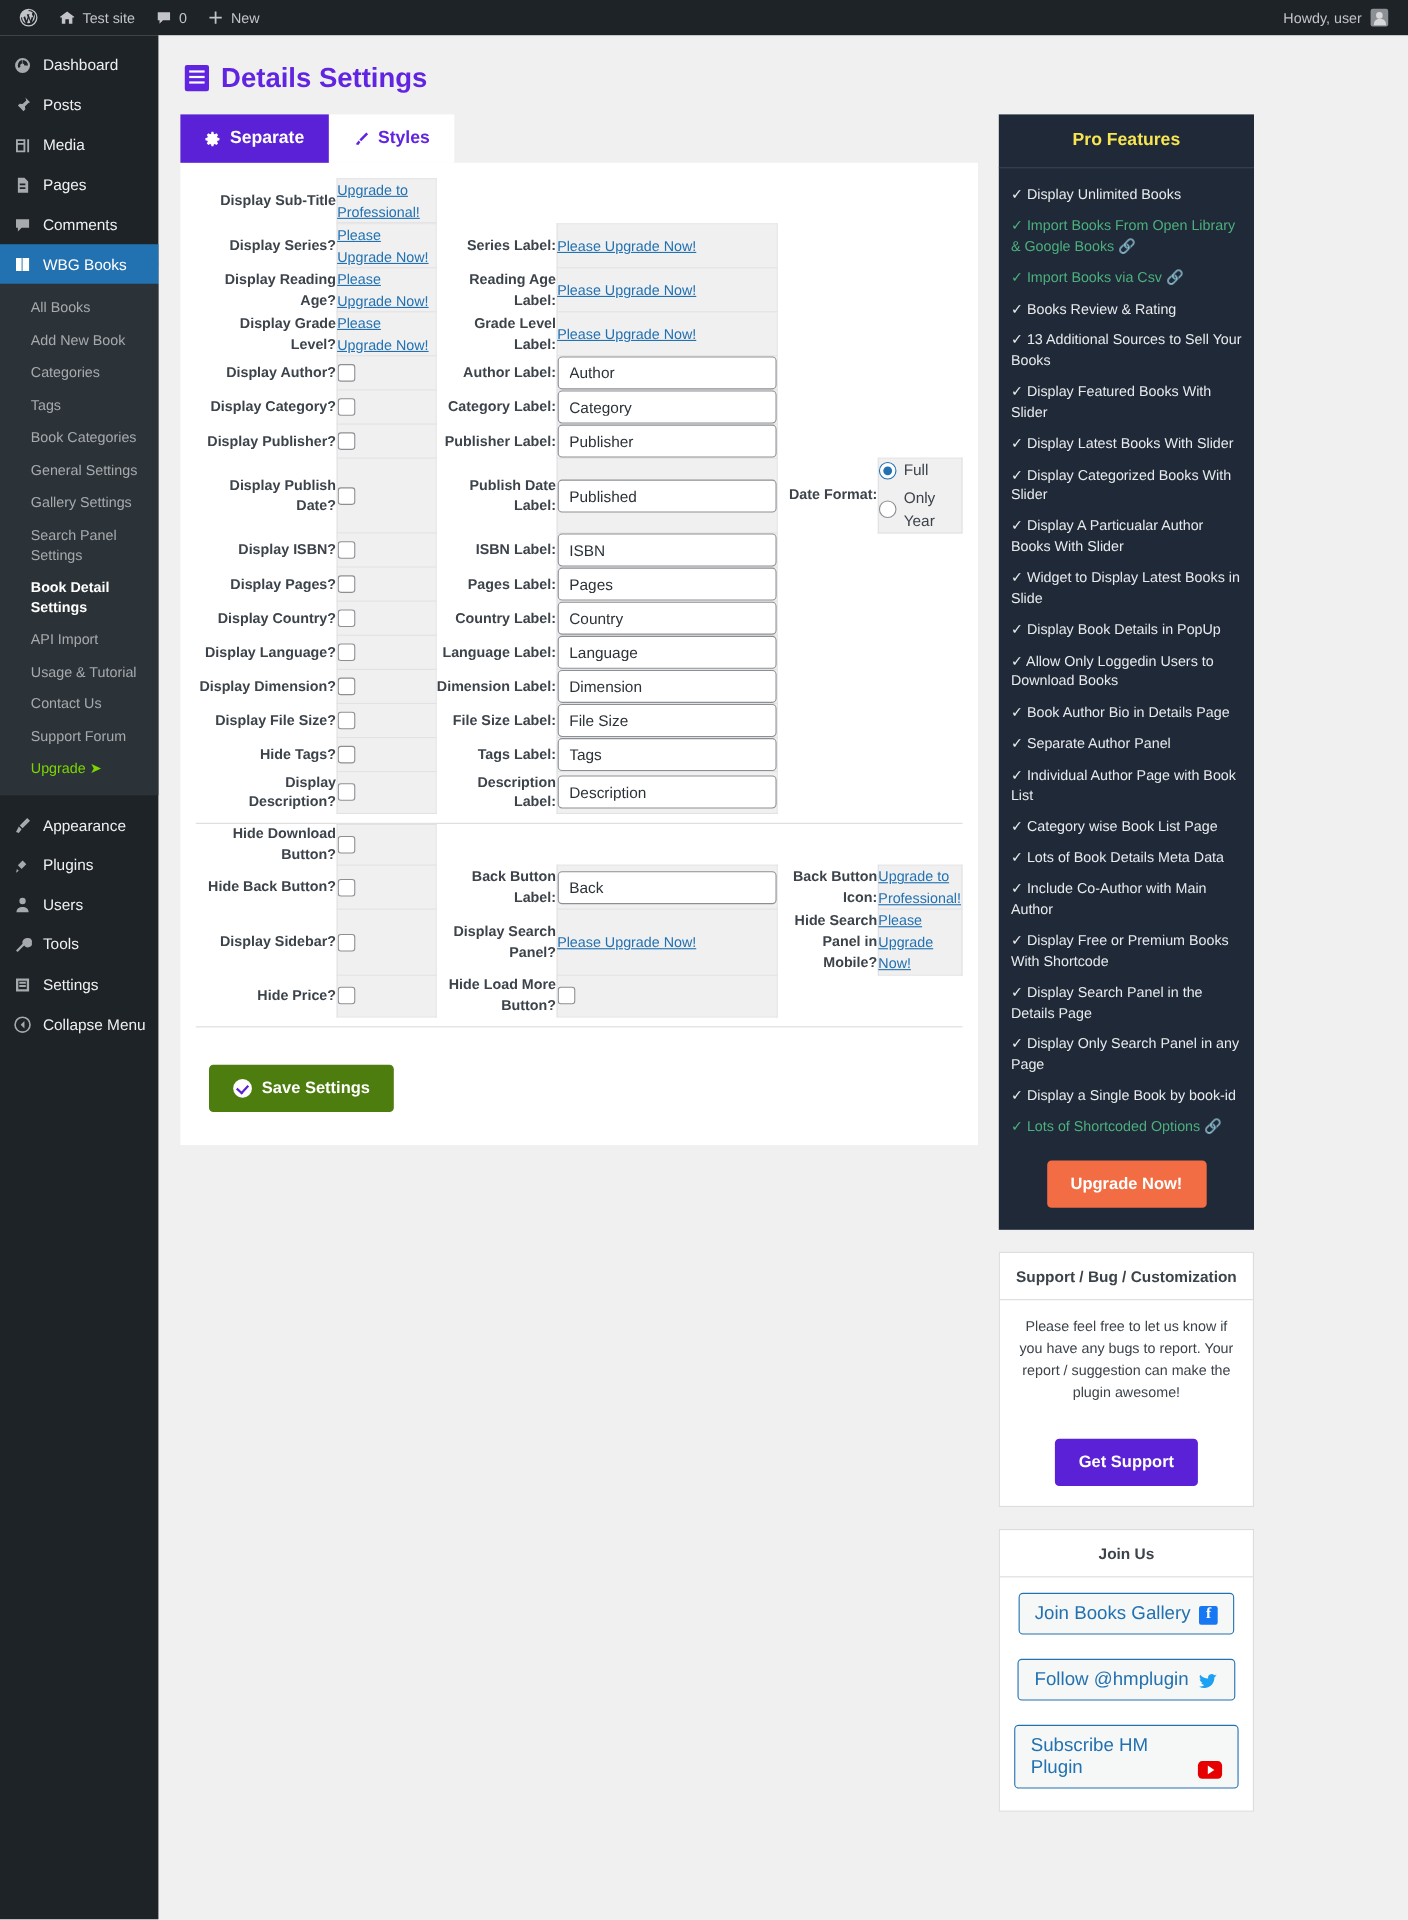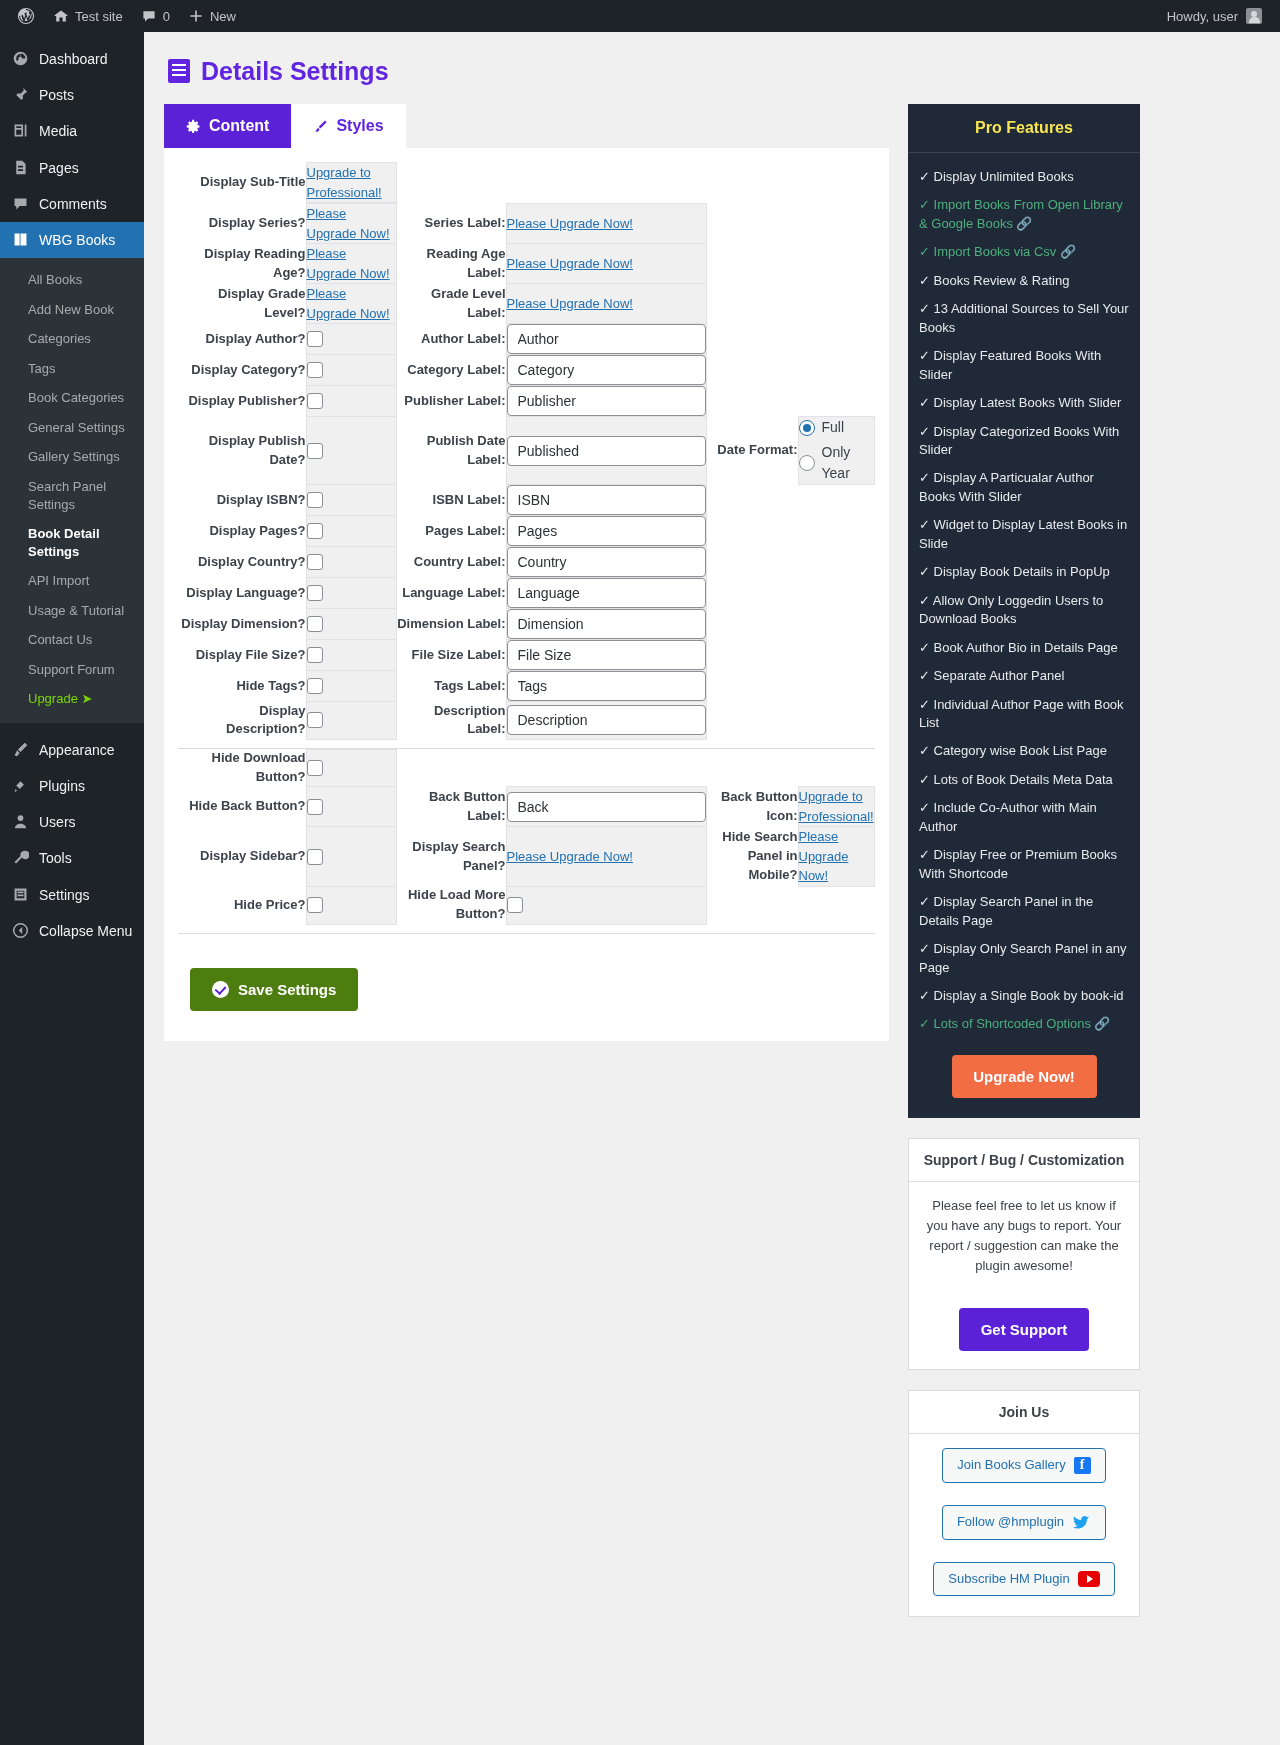--- a/index.html
+++ b/index.html
@@ -26,21 +26,21 @@
   .avatar::after{ content:""; position:absolute; left:2.5px; bottom:1px; width:11px; height:6px; border-radius:5px 5px 0 0; background:#d7d8da;}
 
   
   .layout { display: flex; align-items: flex-start; }
   .sidebar {
     width: 144px; min-width:144px; background: #1d2327; color: #c3c4c7;
     min-height: 1713px; padding-bottom: 20px;
   }
   .menu-top { padding-top: 9px; }
   .menu-item {
-    display: flex; align-items: flex-start; gap: 9px;
+    display: flex; align-items: flex-end; gap: 9px;
     padding: 9px 0 9px 10px; font-size: 14px; color: #f0f0f1; line-height: 1.3;
   }
   .menu-item .ic { width: 20px; display:flex; justify-content:center; color:#a7aaad; }
   .menu-item.current { background: #2271b1; color: #fff; position: relative; }
   .menu-item.current .ic { color: #fff; }
   .menu-item.current::after {
     content:""; position: absolute; right: -8px; top: 50%; margin-top: -8px;
     border: 8px solid transparent; border-left-color: #2271b1;
   }
   .submenu { background: #2c3338; padding: 7px 0 9px; }
@@ -139,24 +139,24 @@
     font-family: "Liberation Sans", sans-serif;
   }
   .support-text { text-align: center; font-size: 13px; line-height: 1.55; color: #3c434a; }
   .support-btn {
     display: block; width: 130px; margin: 32px auto 4px; text-align: center;
     background: #5b21d6; color: #fff; font-weight: bold; font-size: 15px;
     padding: 13px 8px; border: none; border-radius: 4px; cursor: pointer;
     font-family: "Liberation Sans", sans-serif;
   }
   .join-btn {
-    display: flex; align-items: flex-start; justify-content: center; gap: 8px;
+    display: flex; align-items: flex-end; justify-content: center; gap: 8px;
     margin: 0 auto 22px; padding: 8px 14px; background: #f6f7f7;
     border: 1px solid #2271b1; border-radius: 4px; color: #2271b1;
-    font-size: 13px; width: fit-content; cursor: pointer;
+    font-size: 17px; width: fit-content; cursor: pointer;
   }
   .join-btn:last-child { margin-bottom: 6px; }
   .fb { width: 17px; height: 17px; background: #1877f2; border-radius: 2px; position: relative; flex:none;}
   .fb::after { content:"f"; position:absolute; left:6px; top:0px; color:#fff; font-weight:bold; font-size:14px; font-family:"Liberation Serif",serif;}
   .yt { width: 22px; height: 16px; background: #e60000; border-radius: 4px; position: relative; flex:none;}
   .yt::after { content:""; position:absolute; left:9px; top:4px; border:solid transparent; border-width:4px 0 4px 6px; border-left-color:#fff;}
 </style>
 </head>
 <body>
 
@@ -329,21 +329,21 @@
 
     <div class="cols">
 
       <div class="col-main">
 
         <div class="tabs">
           <div class="tab active">
             <svg width="15" height="15" viewBox="0 0 20 20" fill="#fff">
                 <path d="M10 6.6a3.4 3.4 0 100 6.8 3.4 3.4 0 000-6.8zm8 4.8V8.6l-2.3-.4-.6-1.4 1.3-1.9-2-2-1.9 1.3-1.4-.6L10.7 1H8.3l-.4 2.6-1.4.6L4.6 2.9l-2 2 1.3 1.9-.6 1.4-2.3.4v2.8l2.3.4.6 1.4-1.3 1.9 2 2 1.9-1.3 1.4.6.4 2.3h2.4l.4-2.3 1.4-.6 1.9 1.3 2-2-1.3-1.9.6-1.4 2.3-.4z"></path>
               </svg>
-            <span>Content</span>
+            <span>Separate</span>
           </div>
           <div class="tab">
             <svg width="15" height="15" viewBox="0 0 20 20" fill="#6124e0">
                 <path d="M16 2l2.2 2.2-8.4 8.4-2.2-2.2L16 2zM6.6 11.6l2.2 2.2-2.4 3.4-3.2-1 3.4-4.6z"></path>
               </svg>
             <span>Styles</span>
           </div>
         </div>
 
         <div class="panel">

